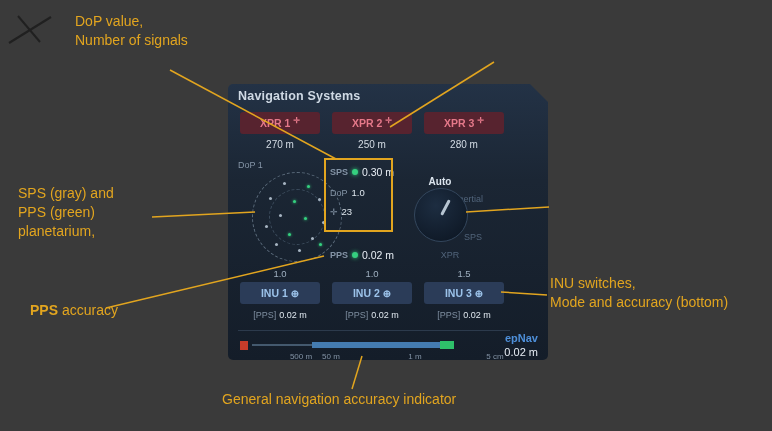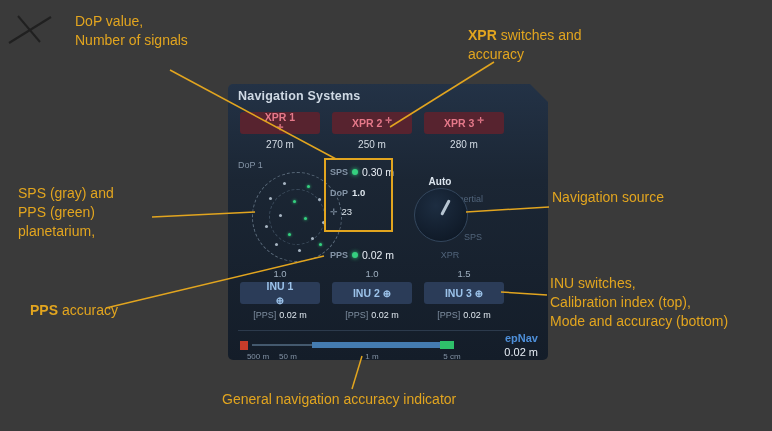--- a/index.html
+++ b/index.html
@@ -7,21 +7,21 @@
   
   .ann{position:absolute;color:#e2a51f;font-size:14px;line-height:19px;font-weight:500;z-index:40;}
   .ann b{font-weight:700;}
   .overlay{position:absolute;left:0;top:0;z-index:30;pointer-events:none;}
   
   .panel{position:absolute;left:228px;top:84px;width:320px;height:276px;z-index:10;
          background:linear-gradient(180deg,#233246 0%,#1b2634 35%,#141d29 100%);
          border-radius:5px;
          clip-path:polygon(0 0, calc(100% - 18px) 0, 100% 18px, 100% 100%, 0 100%);}
   .panel-title{position:absolute;left:10px;top:5px;font-size:12.5px;font-weight:700;color:#cfd9e4;letter-spacing:.2px;}
-  .col0{left:12px;flex-direction:column;} .col1{left:104px;} .col2{left:196px;}
+  .col0{left:12px;} .col1{left:104px;} .col2{left:196px;}
   .sysbtn{position:absolute;width:80px;height:22px;border:none;border-radius:3px;
           display:flex;align-items:center;justify-content:center;gap:3px;
           font-family:"Liberation Sans",sans-serif;font-size:10.5px;font-weight:700;cursor:pointer;}
   .xpr-btn{top:28px;background:#57232f;color:#e5798a;}
   .xpr-ico{font-size:8px;transform:translateY(-3px);}
   .inu-btn{top:198px;background:#2b3c58;color:#9cc3ea;}
   .inu-ico{font-size:10px;}
   .cval{position:absolute;width:80px;text-align:center;}
   .xpr-val{top:55px;font-size:10px;color:#d4dce5;}
   .cal-val{top:184px;font-size:9.5px;color:#9fb0c0;}
@@ -48,62 +48,56 @@
         transform-origin:50% 100%;transform:rotate(28deg);background:#b6c4d1;border-radius:2px;}
   .sel-label{position:absolute;font-size:9px;color:#51647a;cursor:pointer;}
   .sel-label.sel{color:#dce5ee;font-size:10px;font-weight:700;}
   .divider{position:absolute;left:10px;top:246px;width:272px;height:1px;background:#2c3a4c;}
   
   .seg{position:absolute;}
   .bar-red{left:12px;top:257px;width:8px;height:9px;background:#c63c2a;}
   .bar-track{left:24px;top:260px;width:196px;height:2px;background:#44596e;}
   .bar-blue{left:84px;top:258px;width:128px;height:6px;background:#447bb0;}
   .bar-green{left:212px;top:257px;width:14px;height:8px;background:#2ec06a;}
-  .tick{position:absolute;top:268px;transform:translateX(-50%);font-size:8px;color:#8292a4;}
+  .tick{position:absolute;top:268px;transform:translateX(-50%);font-size:8px;color:#8292a4;margin-left:43px;}
   .epnav{position:absolute;right:10px;top:248px;font-size:11px;font-weight:700;color:#4e8fd9;text-align:left;}
   .epnav-val{position:absolute;right:10px;top:262px;font-size:11px;color:#e8eef5;text-align:right;}
   .compass{position:absolute;left:6px;top:10px;z-index:5;opacity:.85;}
 </style>
 </head>
 <body>
 
 <div class="stage">
 
   <svg class="compass" width="48" height="40">
     <line x1="3" y1="33" x2="45" y2="7" stroke="#1c1c1c" stroke-width="2.2"></line>
     <line x1="12" y1="6" x2="34" y2="32" stroke="#1c1c1c" stroke-width="2"></line>
   </svg>
 
   <div class="ann" style="left:75px;top:12px;">
     <div>DoP value,</div>
     <div>Number of signals</div>
   </div>
 
-  <div class="ann" style="left:468px;top:26px;">
-    <div><b>XPR</b><span> switches and</span></div>
-    <div>accuracy</div>
-  </div>
 
   <div class="ann" style="left:18px;top:184px;">
     <div>SPS (gray) and</div>
     <div>PPS (green)</div>
     <div>planetarium,</div>
   </div>
 
   <div class="ann" style="left:30px;top:301px;">
     <div><b>PPS</b><span> accuracy</span></div>
   </div>
 
   <div class="ann" style="left:552px;top:188px;">
-    <div>Navigation source</div>
   </div>
 
   <div class="ann" style="left:550px;top:274px;">
     <div>INU switches,</div>
-    <div>Calibration index (top),</div>
     <div>Mode and accuracy (bottom)</div>
   </div>
 
   <div class="ann" style="left:222px;top:390px;">
     <div>General navigation accuracy indicator</div>
   </div>
 
   <div class="panel">
     <div class="panel-title">Navigation Systems</div>
 
@@ -142,21 +136,21 @@
           <span class="dot s" style="left: 45px; top: 76px;"></span>
           <span class="dot g" style="left: 66px; top: 70px;"></span>
         </div>
     </div>
 
     <div class="readout" style="left:102px;top:82px;">
       <span class="ro-label">SPS</span>
       <span class="ro-dot"></span>
       <span class="ro-val">0.30 m</span>
     </div>
-    <div class="sub-line" style="left:102px;top:103px;font-weight:bold;">
+    <div class="sub-line" style="left:102px;top:103px;">
       <span>DoP</span><span class="wv">1.0</span>
     </div>
     <div class="sub-line" style="left:102px;top:122px;">
       <span>✛</span><span class="wv">23</span>
     </div>
 
     <div class="sel-label sel" style="left:186px;top:92px;width:52px;text-align:center;">Auto</div>
     <div class="sel-label" style="left:228px;top:110px;">Inertial</div>
     <div class="sel-label" style="left:236px;top:148px;">SPS</div>
     <div class="sel-label" style="left:204px;top:166px;width:36px;text-align:center;">XPR</div>

